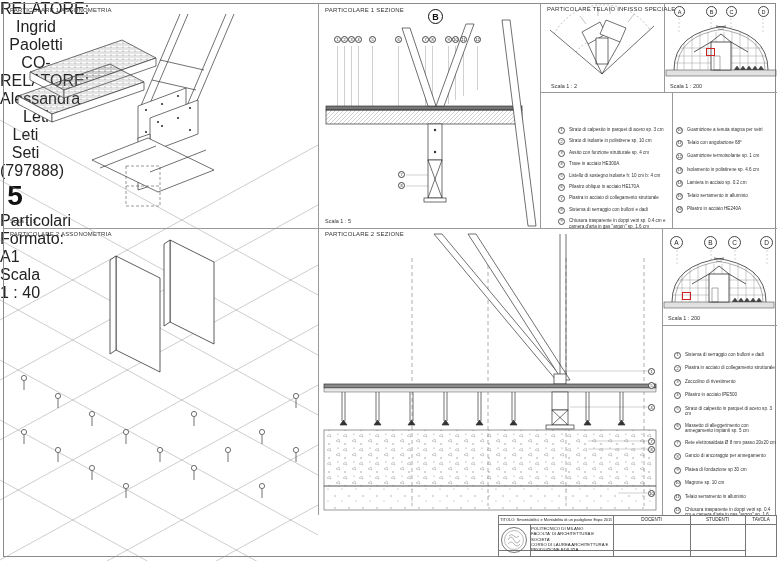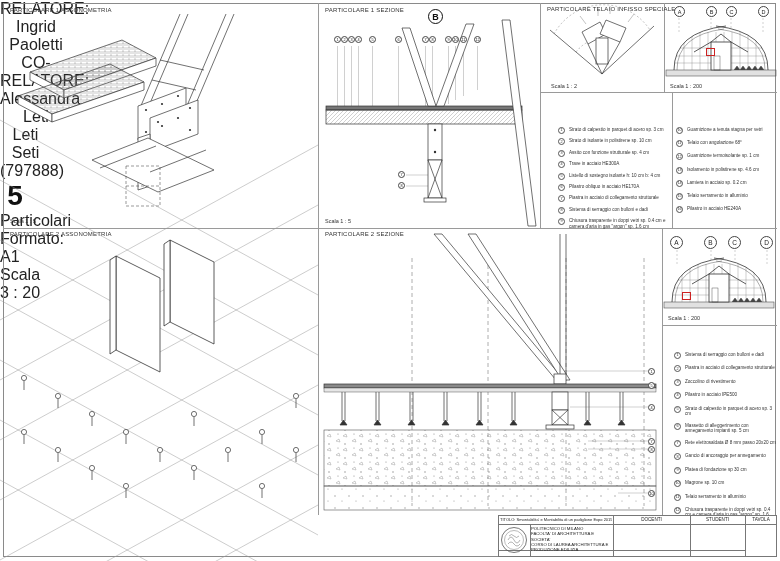--- a/index.html
+++ b/index.html
@@ -588,14 +588,14 @@
       <div>PRODUZIONE EDILIZIA</div>
     </div>
 
   <div class="cell" style="left:616px;top:530px;width:72px;text-align:center">RELATORE: Ingrid Paoletti</div>
   <div class="cell" style="left:616px;top:540px;width:72px;text-align:center">CO-RELATORE: Alessandra Leti</div>
   <div class="cell" style="left:692px;top:532px;width:51px;text-align:center">Leti Seti</div>
   <div class="cell" style="left:692px;top:538px;width:51px;text-align:center">(797888)</div>
   <div class="tavnum">5</div>
   <div class="cell" style="left:541px;top:551.5px;width:46px">Particolari</div>
   <div class="cell" style="left:636px;top:551.5px;width:52px">Formato: A1</div>
-  <div class="cell" style="left:700px;top:551.5px;width:44px">Scala  3 : 20</div>
+  <div class="cell" style="left:700px;top:551.5px;width:44px">Scala  1 : 40</div>
 </div>
 
 </body></html>

